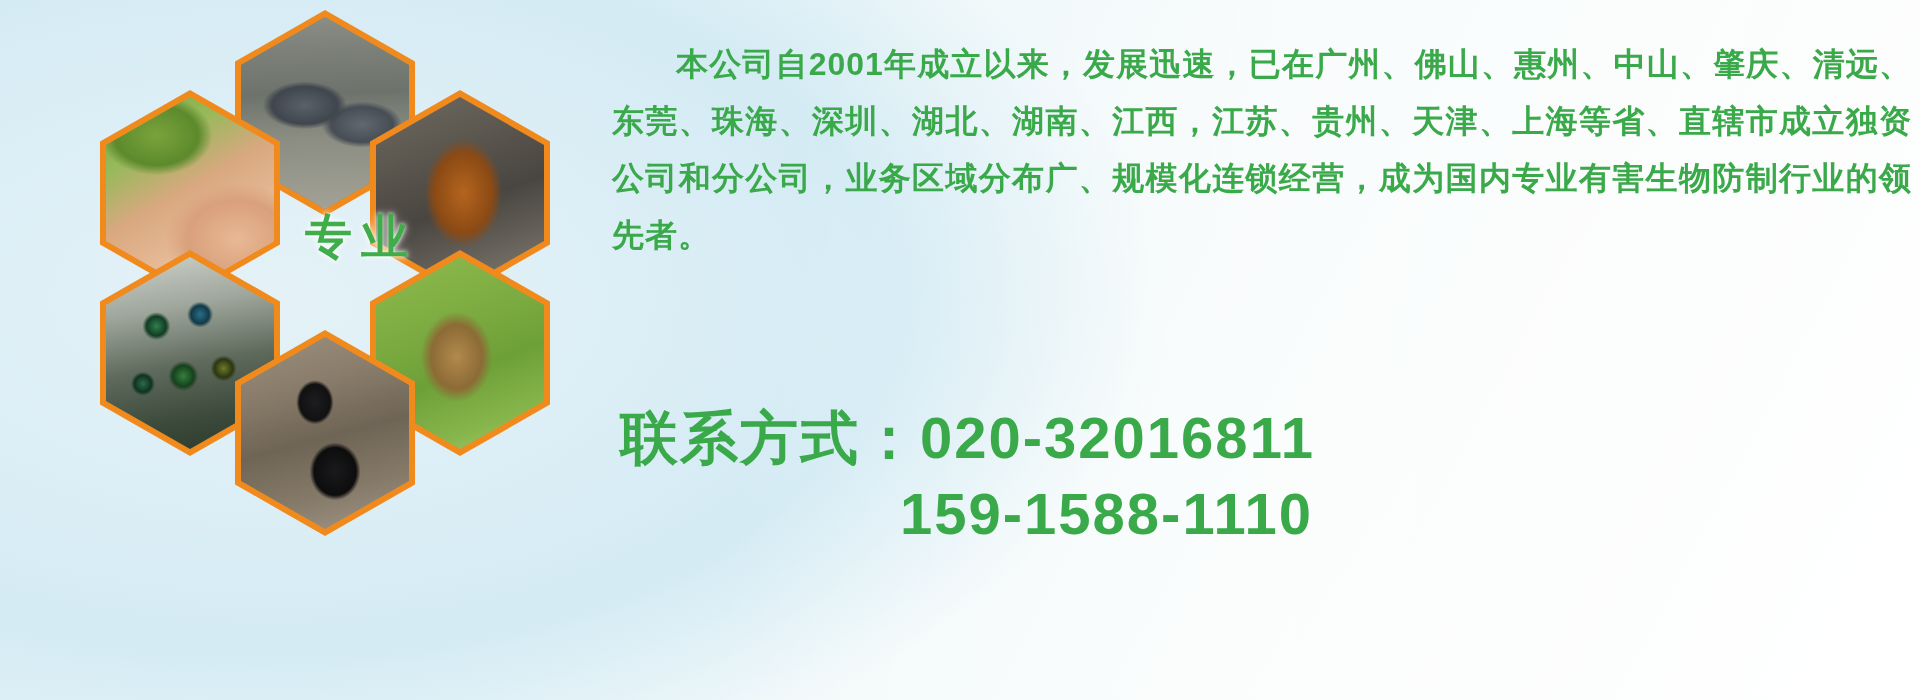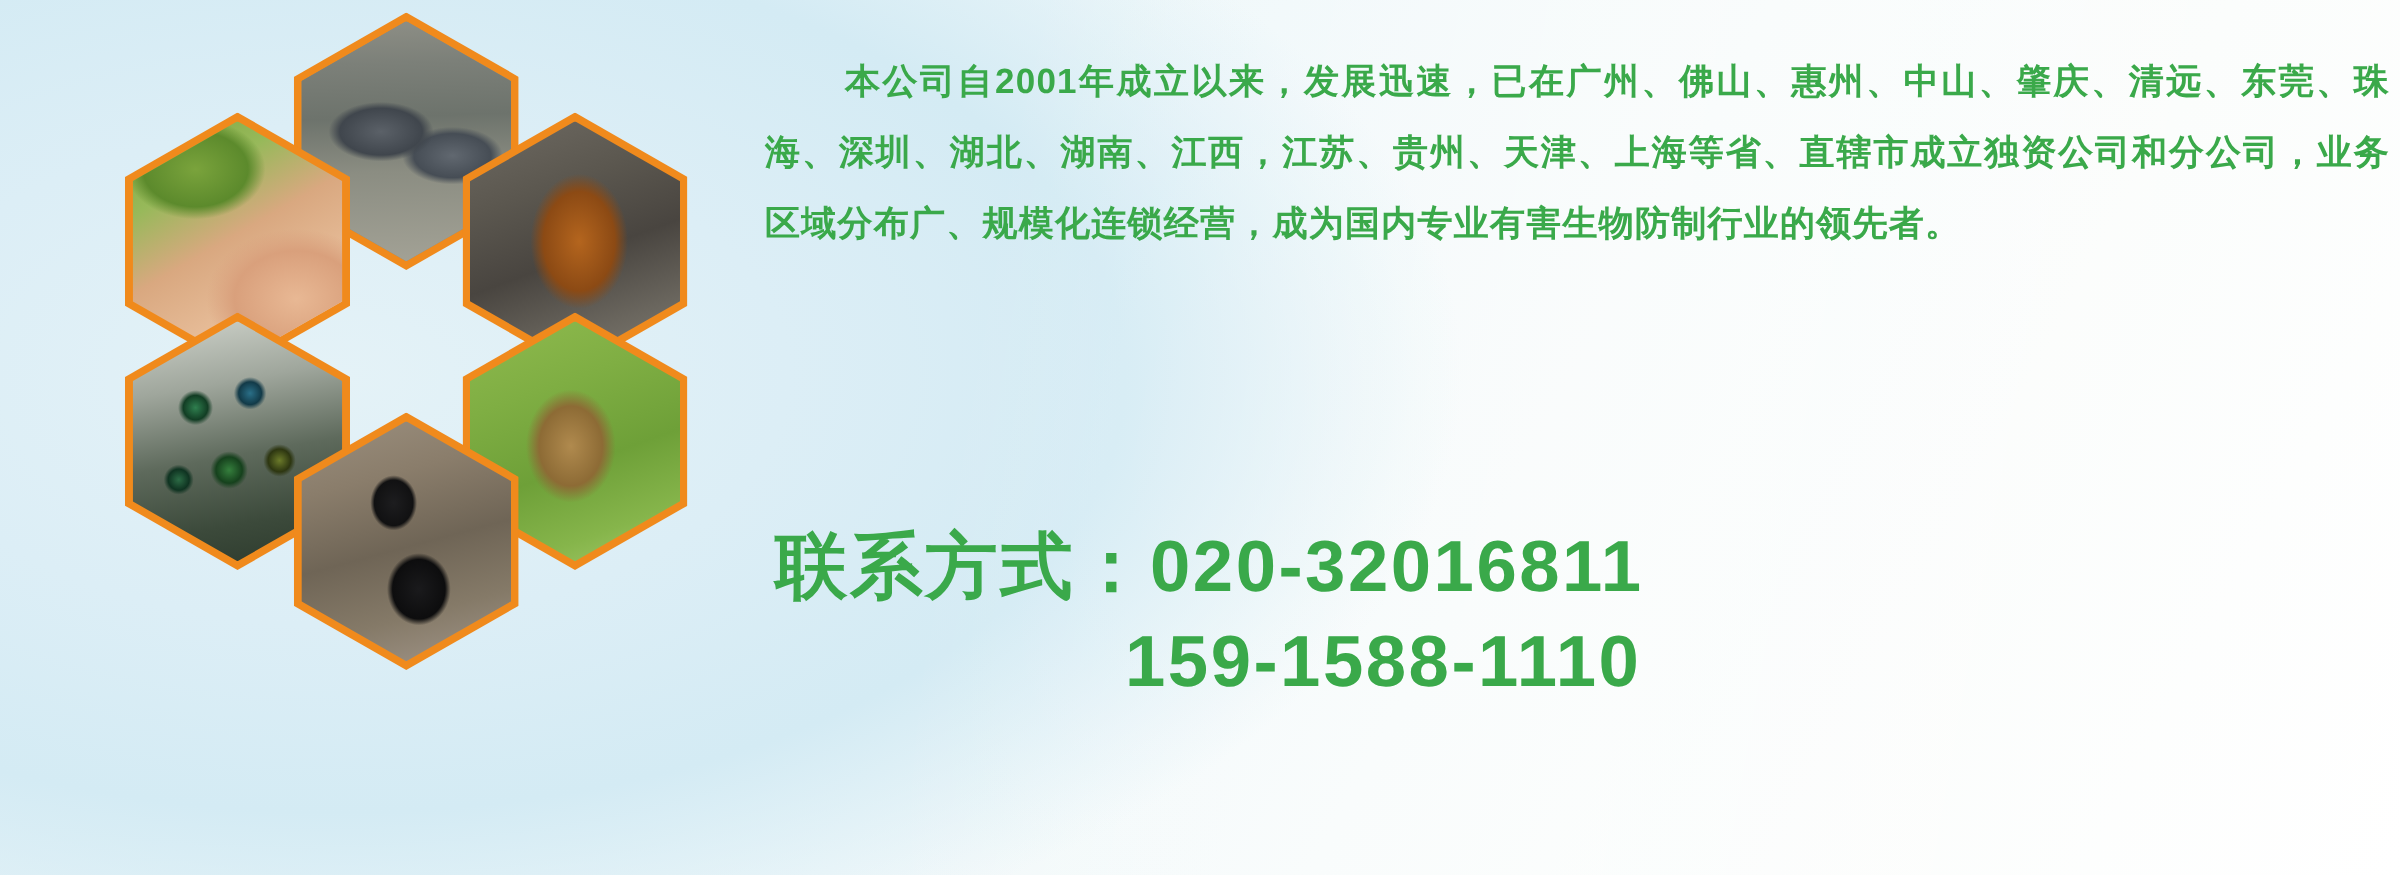--- a/index.html
+++ b/index.html
@@ -123,32 +123,32 @@
   #copy {
     position: absolute;
     left: 612px;
     top: 36px;
     width: 1300px;
     z-index: 4;
   }
   #copy p {
     margin: 0;
     color: #3aa94a;
-    font-size: 28px;
+    font-size: 32px;
     font-weight: bold;
     line-height: 57px;
     letter-spacing: 1px;
     text-indent: 64px;
     text-align: justify;
     text-justify: inter-ideograph;
   }
   #contact {
     position: absolute;
     left: 620px;
-    top: 416px;
+    top: 400px;
     width: 1300px;
     z-index: 4;
   }
   #contact .line {
     color: #3aa94a;
     font-size: 58px;
     font-weight: bold;
     line-height: 76px;
     letter-spacing: 2px;
     white-space: nowrap;
@@ -194,20 +194,21 @@
       </div>
     </div>
 
     <div class="hex" style="left:145px; top:320px;">
       <div class="inner">
         <div class="photo ph-ant"></div>
       </div>
     </div>
 
     <div class="hex-label">
+      <div class="l1">专业</div>
     </div>
   </div>
 
   <div id="copy">
     <p>本公司自2001年成立以来，发展迅速，已在广州、佛山、惠州、中山、肇庆、清远、东莞、珠海、深圳、湖北、湖南、江西，江苏、贵州、天津、上海等省、直辖市成立独资公司和分公司，业务区域分布广、规模化连锁经营，成为国内专业有害生物防制行业的领先者。</p>
   </div>
 
   <div id="contact">
     <div class="line"><span>联系方式：</span><span>020-32016811</span></div>
     <div class="line second"><span>159-1588-1110</span></div>

